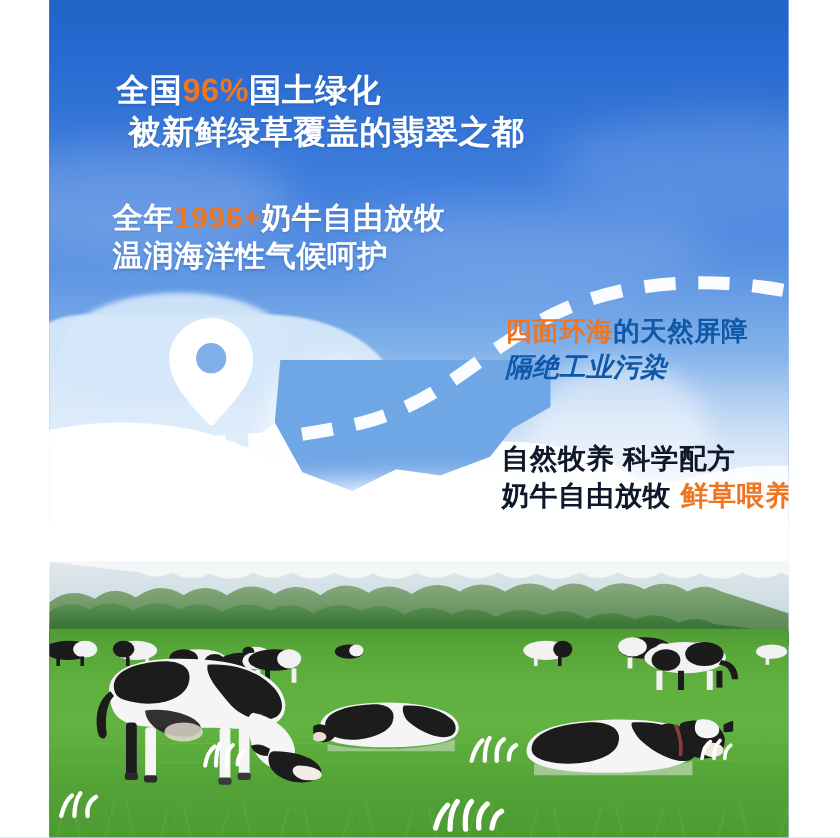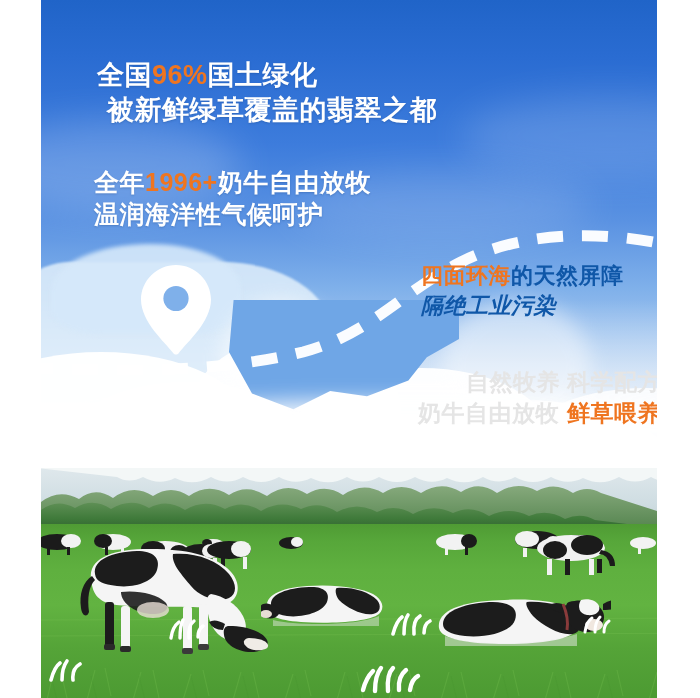--- a/index.html
+++ b/index.html
@@ -112,21 +112,21 @@
     font-weight: 700;
     letter-spacing: 0.5px;
     white-space: nowrap;
     line-height: 1.28;
   }
   .txt .line { display: block; }
 
   .white-text { color: #ffffff; text-shadow: 0 1px 2px rgba(20,60,120,0.28); }
   .orange { color: #ef7520; }
   .navy { color: #0f57a8; }
-  .navy-strong { color: #e5e5e5; text-align: right; }
+  .navy-strong { color: #0f172a; }
 
   #block-greening { left: 56px; top: 58px; font-size: 27px; }
   #block-greening .line2 { margin-left: 10px; text-align: right; }
 
   #block-sunlight { left: 53px; top: 166px; font-size: 25px; }
 
   #block-sea   { left: 380px; top: 262px; font-size: 22px; }
   #block-sea .line2 { margin-top: 2px; font-style: italic; }
 
   #block-pasture { left: 377px; top: 368px; font-size: 23px; }

